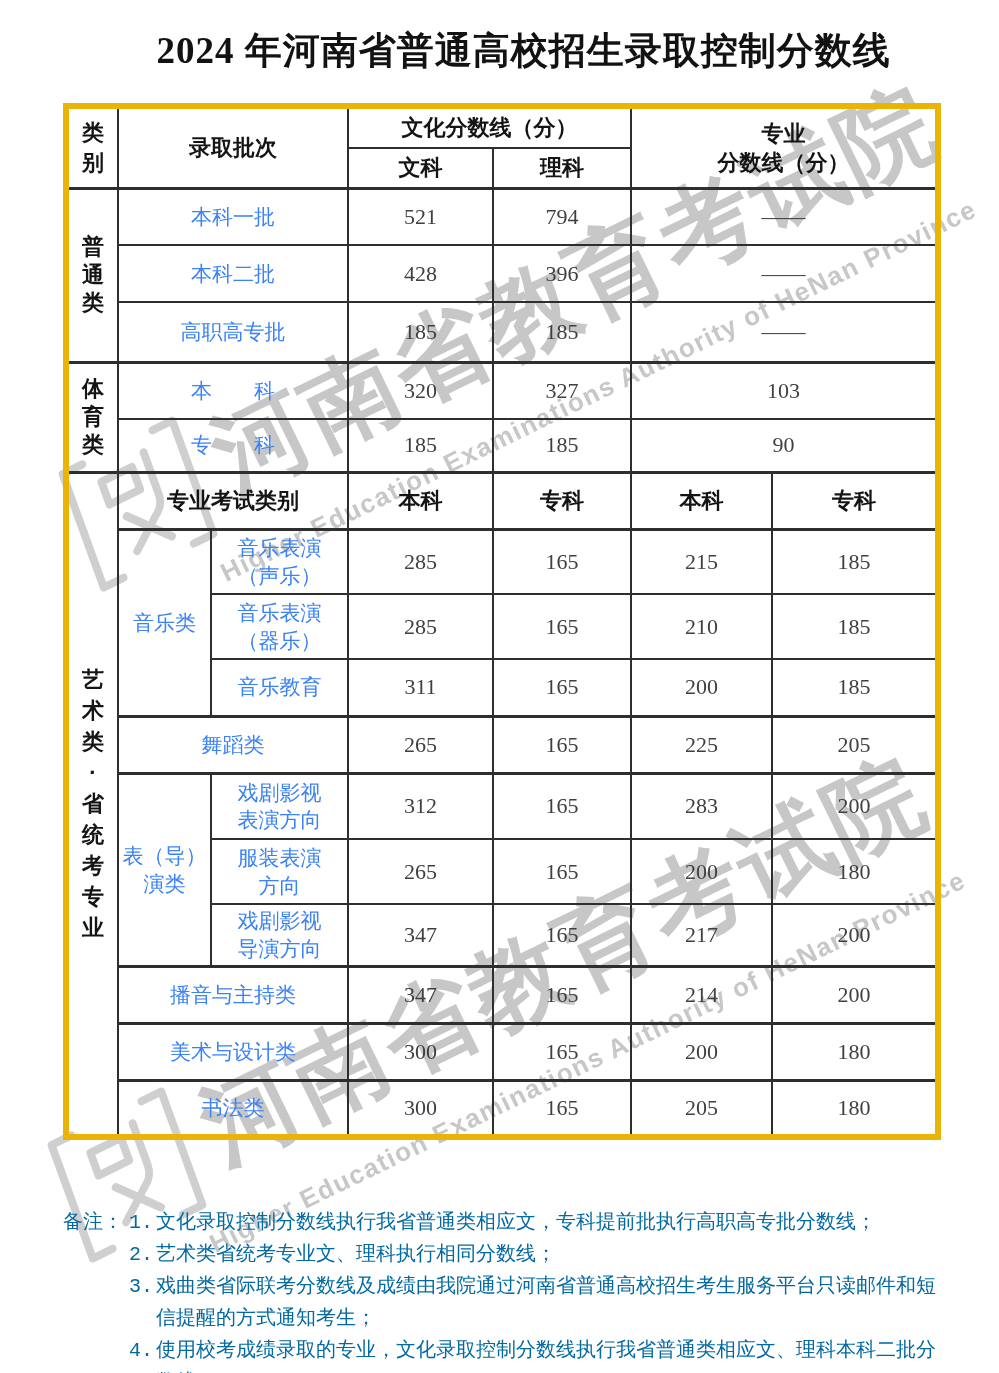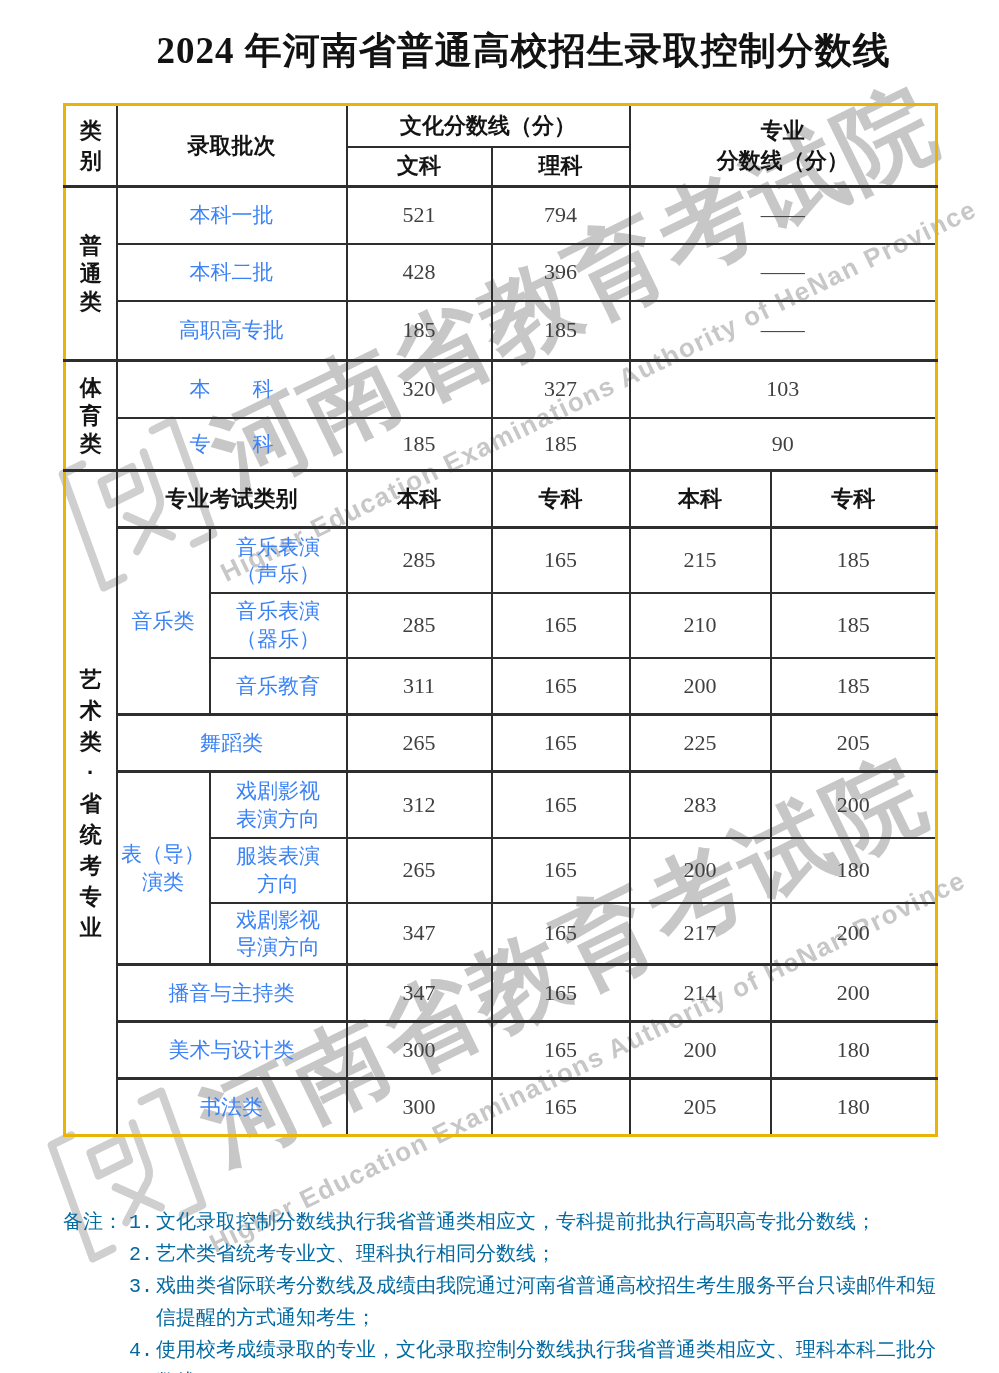--- a/index.html
+++ b/index.html
@@ -11,21 +11,21 @@
   .wm2{left:19px;top:916px;}
   .wm-line1{display:flex;align-items:center;gap:16px;height:150px;}
   .wm-logo{flex:none;transform:skewX(-6deg);}
   .wm-cn{font-size:95px;font-weight:bold;letter-spacing:4px;white-space:nowrap;}
   .wm-en{font-size:26px;font-weight:bold;letter-spacing:1.5px;margin:10px 0 0 120px;white-space:nowrap;}
   
   .title{position:absolute;top:26px;left:0;width:100%;text-align:center;z-index:2;
          font-family:"Liberation Serif",serif;font-weight:bold;font-size:37px;color:#121212;letter-spacing:1px;margin-left:24px;}
   
   table.score{position:absolute;left:63px;top:103px;z-index:2;border-collapse:collapse;
-              table-layout:fixed;width:872px;border:3px solid #eab308;}
+              table-layout:fixed;width:872px;border:6px solid #eab308;}
   .score td{border:2px solid #2e2e2e;text-align:center;vertical-align:middle;padding:0;background:transparent;}
   .score td.tb{border-bottom-width:3px;}
   .hdr{font-weight:bold;font-size:22px;color:#141414;}
   .cdata{font-size:21px;color:#3b82f6;}
   .num{font-family:"Liberation Serif",serif;font-size:22px;color:#404040;}
   .pre{white-space:pre-line;line-height:1.32;}
   .vlabel{display:inline-block;width:24px;word-break:break-all;text-align:center;
           font-weight:bold;color:#141414;font-size:22px;}
   .vs2{line-height:30px;}
   .vs3{line-height:28px;font-family:Liberation Serif, serif;}

